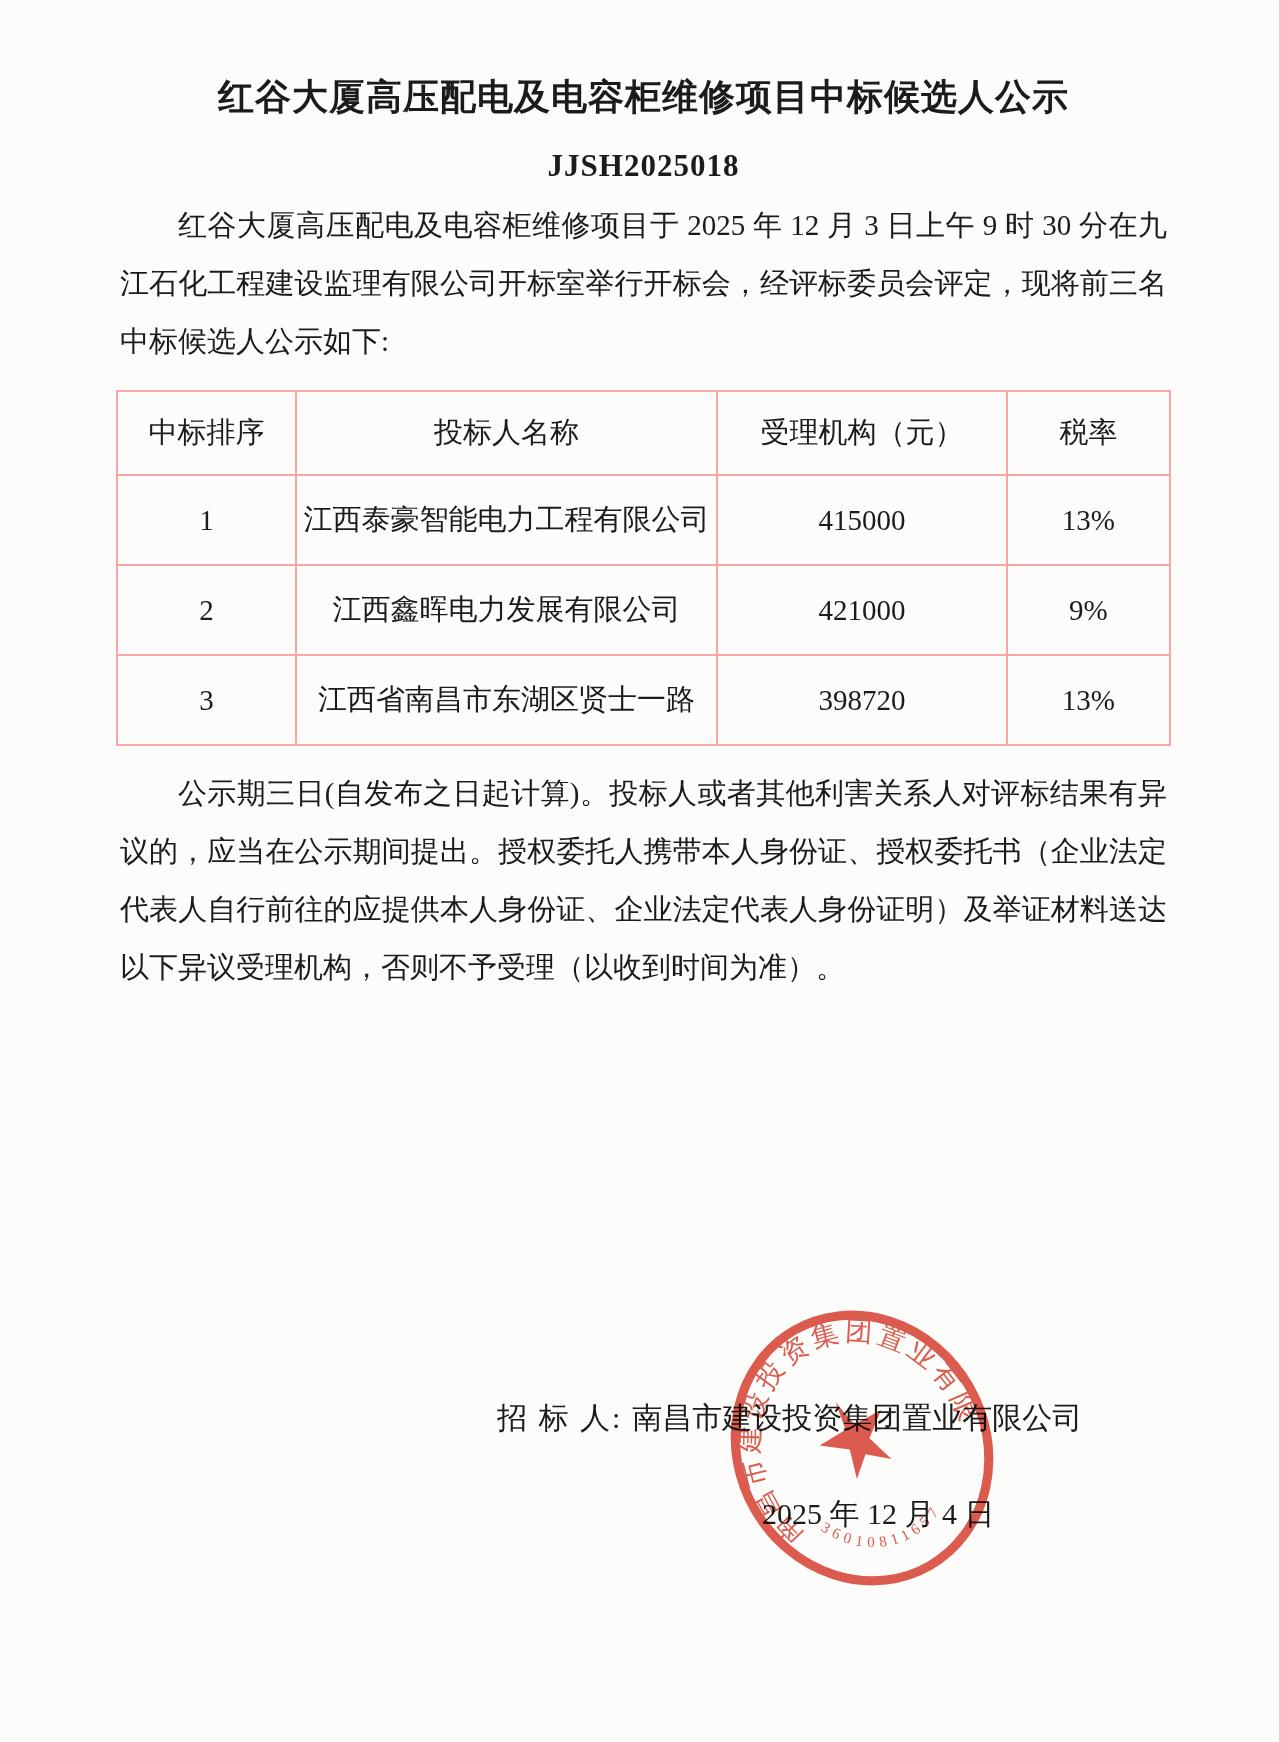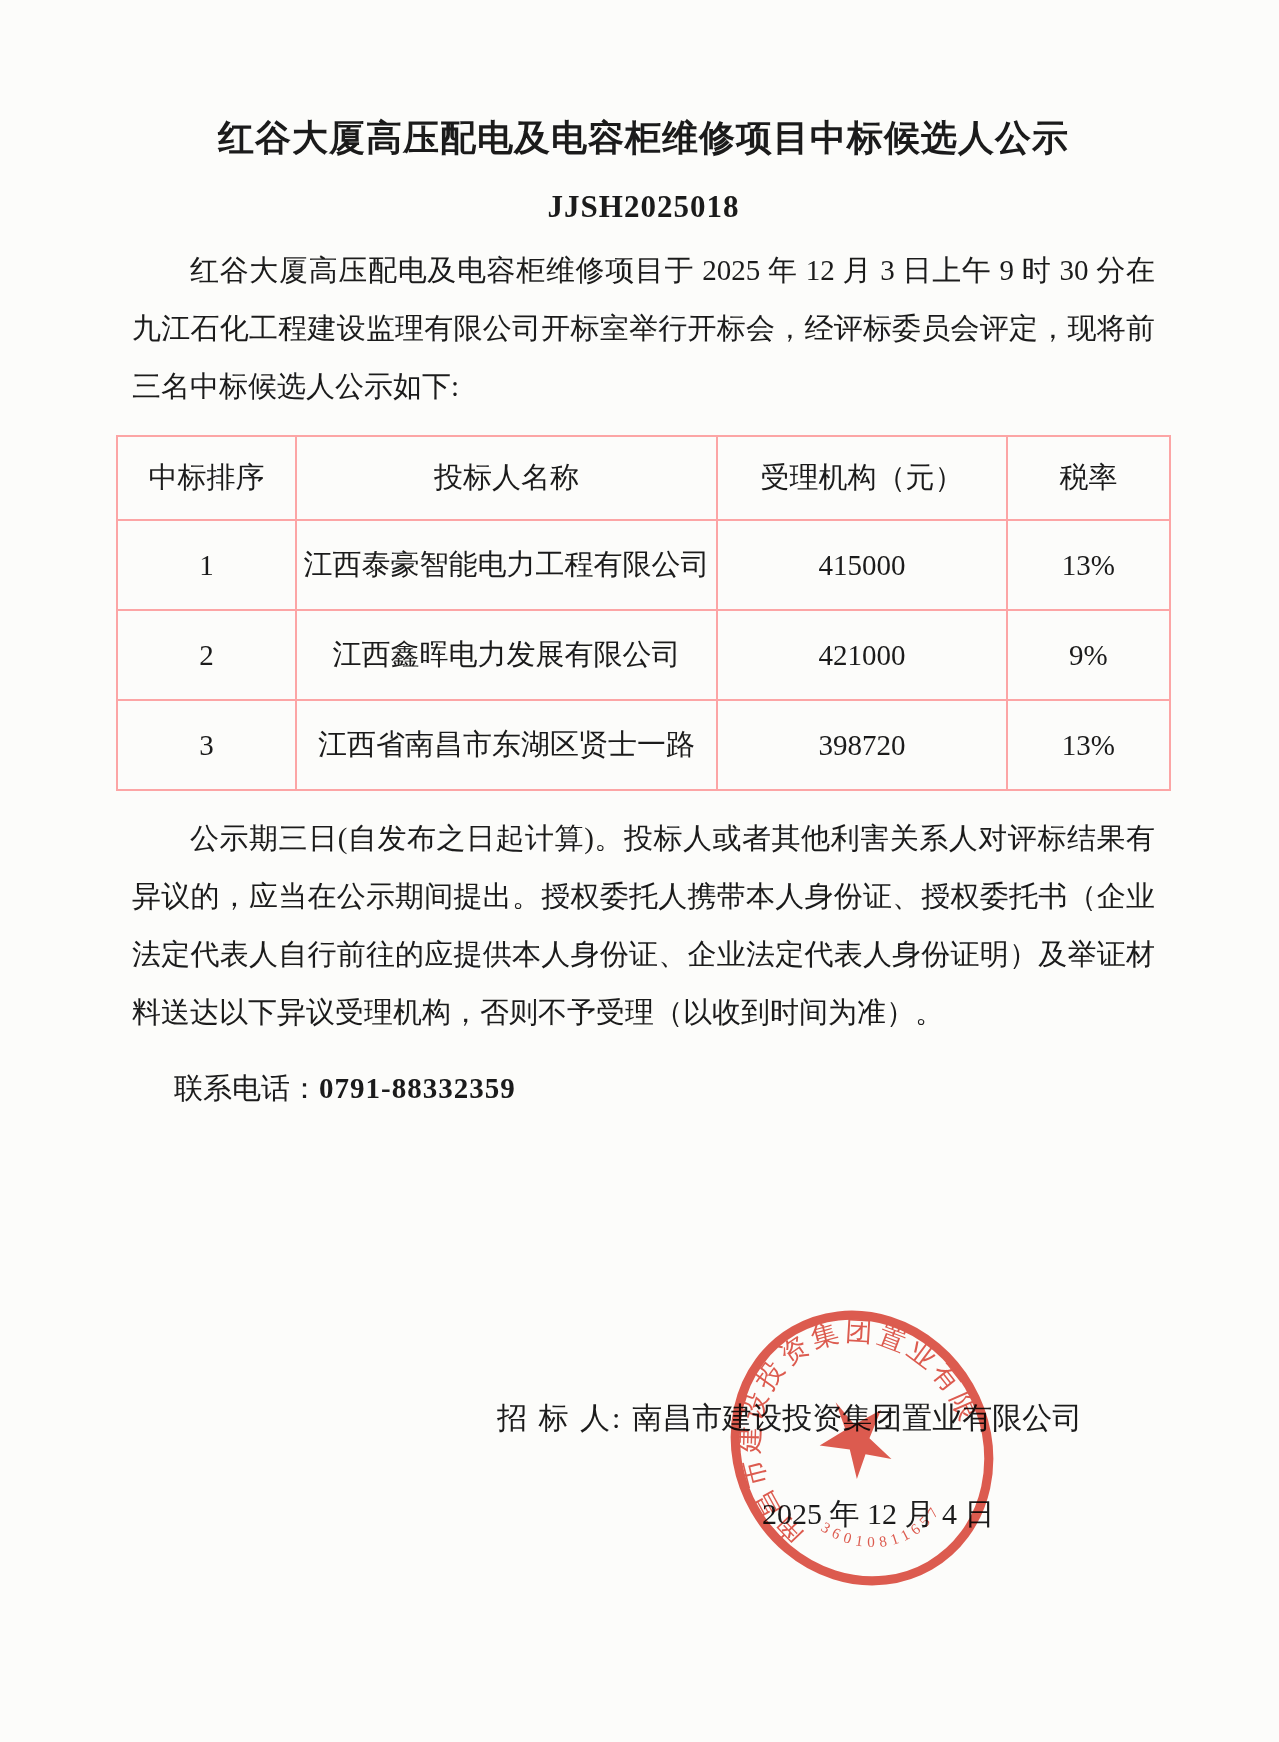--- a/index.html
+++ b/index.html
@@ -5,39 +5,39 @@
   html,body { margin:0; padding:0; background:#d8d8d8; }
   .page {
     position:relative;
     width:1279px; height:1742px;
     margin:0 auto;
     background:#fcfcfa;
     font-family:"Liberation Serif","DejaVu Serif",serif;
     color:#1b1b1b;
     overflow:hidden;
   }
-  .content { padding:114px 108px 0 116px; }
+  .content { padding:73px 108px 0 116px; }
 
   .doc-title {
     margin:0 0 26px 0;
     font-family:"Liberation Sans","DejaVu Sans",sans-serif;
     font-weight:700;
     font-size:36px;
     letter-spacing:1px;
     text-align:center;
   }
   .doc-code {
     margin:0 0 12px 0;
     text-align:center;
     font-size:31px;
     font-weight:700;
     letter-spacing:1px;
   }
   .para {
-    margin:16px;
+    margin:4px;
     font-size:29px;
     line-height:58px;
     text-align:justify;
     text-justify:inter-ideograph;
   }
   .para.indent { text-indent:2em; }
 
   table.bid-table {
     width:100%;
     margin:20px 0 18px 0;
@@ -130,21 +130,20 @@
           <td>3</td>
           <td>江西省南昌市东湖区贤士一路</td>
           <td>398720</td>
           <td>13%</td>
         </tr>
       </tbody>
     </table>
 
     <p class="para indent">公示期三日(自发布之日起计算)。投标人或者其他利害关系人对评标结果有异议的，应当在公示期间提出。授权委托人携带本人身份证、授权委托书（企业法定代表人自行前往的应提供本人身份证、企业法定代表人身份证明）及举证材料送达以下异议受理机构，否则不予受理（以收到时间为准）。</p>
 
-    <p class="contact-line"><span>联系电话：</span><span class="phone-num">0791-88332359</span></p>
   </div>
 
   <div class="sig-tenderer">
     <span class="lbl">招 标 人:</span><span>南昌市建设投资集团置业有限公司</span>
   </div>
   <div class="sig-date">2025 年  12 月 4 日</div>
 
   <svg class="seal" viewBox="0 0 280 300" xmlns="http://www.w3.org/2000/svg">
     <defs>
       <path id="sealRingPath" d="M 48 195 A 100 110 0 1 1 232 195" fill="none"></path>

